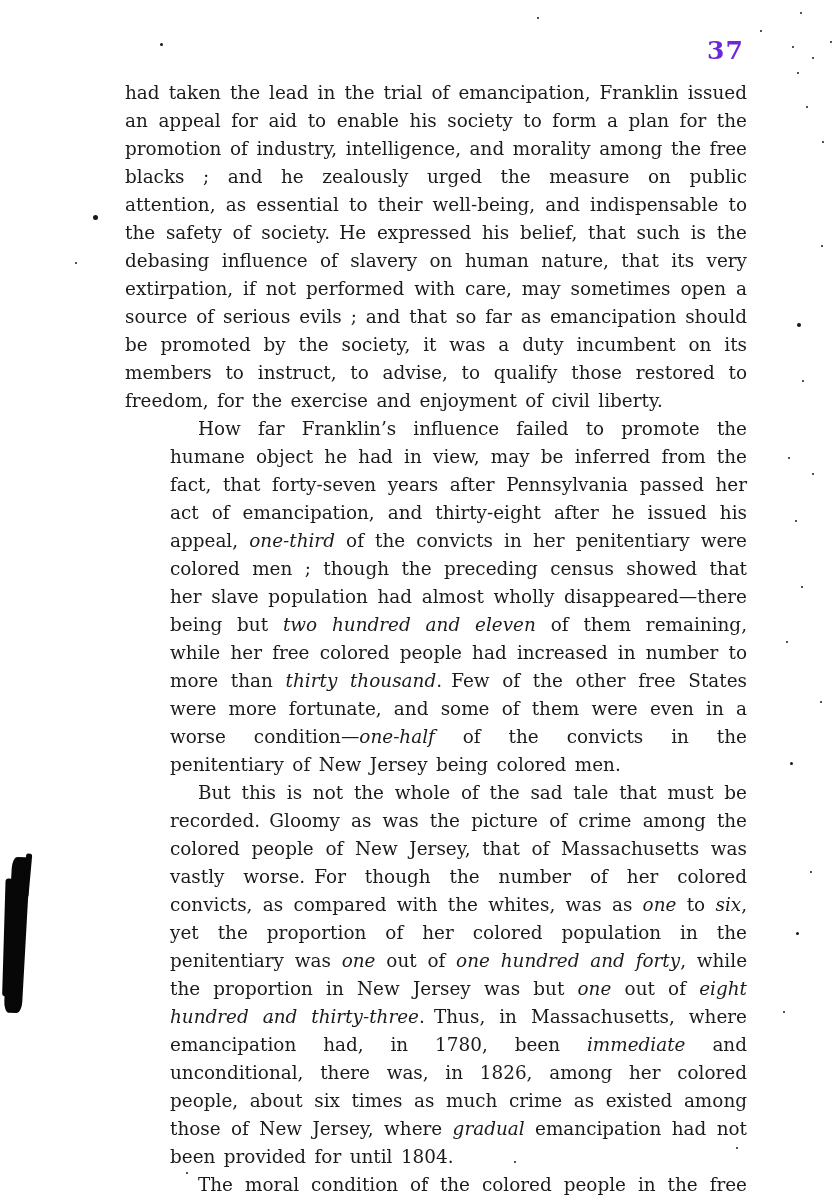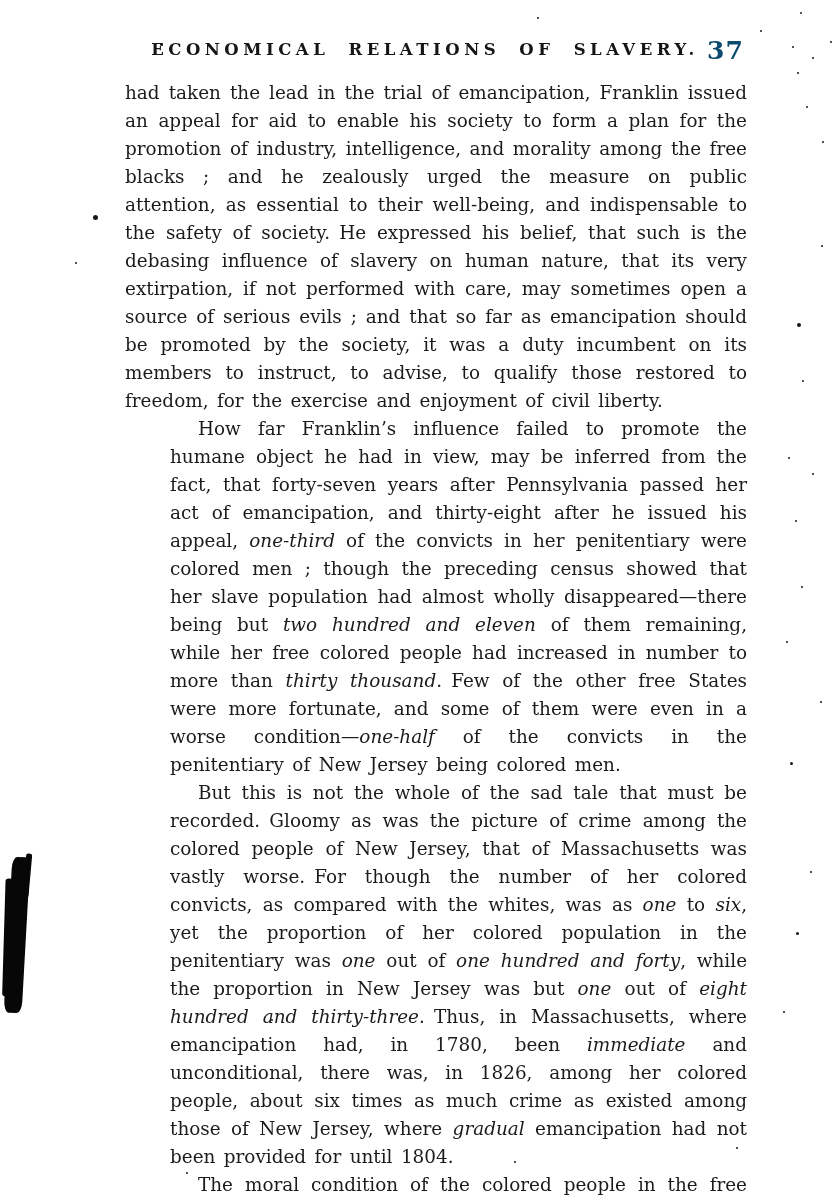--- a/index.html
+++ b/index.html
@@ -32,21 +32,21 @@
     white-space: nowrap;
     color: #151515;
   }
   .page-num {
     position: absolute;
     top: 36px;
     left: 707px;
     font-size: 25px;
     font-weight: bold;
     letter-spacing: 1px;
-    color: #0c4a6e;
+    color: #6d28d9;
   }
   .body-text {
     position: absolute;
     top: 79px;
     left: 125px;
     width: 622px;
     text-align: justify;
     font-size: 18.4px;
     line-height: 28px;
     word-spacing: 0.14em;
@@ -96,23 +96,20 @@
     position: absolute;
     background: #181818;
     border-radius: 50%;
   }
 </style>
 </head>
 <body>
 
 <div class="page">
 
-  <div class="running-head">
-    <div class="head-title">ECONOMICAL RELATIONS OF SLAVERY.</div>
-  </div>
 
   <div class="page-num">37</div>
 
   <div class="body-text">
       <p><span>had taken the lead in the trial of emancipation, Franklin issued an appeal for aid to enable his society to form a plan for the promotion of industry, intelligence, and morality among the free blacks&nbsp;; and he zealously urged the measure on public attention, as essential to their well-being, and indispensable to the safety of society. He expressed his belief, that such is the debasing influence of slavery on human nature, that its very extirpation, if not performed with care, may sometimes open a source of serious evils&nbsp;; and that so far as emancipation should be promoted by the society, it was a duty incumbent on its members to instruct, to advise, to qualify those restored to freedom, for the exercise and enjoyment of civil liberty.</span></p>
       <p class="indent"><span>How far Franklin’s influence failed to promote the humane object he had in view, may be inferred from the fact, that forty-seven years after Pennsylvania passed her act of emancipation, and thirty-eight after he issued his appeal, </span><span class="it">one-third</span><span> of the convicts in her penitentiary were colored men&nbsp;; though the preceding census showed that her slave population had almost wholly disappeared—there being but </span><span class="it">two hundred and eleven</span><span> of them remaining, while her free colored people had increased in number to more than </span><span class="it">thirty thousand</span><span>. Few of the other free States were more fortunate, and some of them were even in a worse condition—</span><span class="it">one-half</span><span> of the convicts in the penitentiary of New Jersey being colored men.</span></p>
       <p class="indent"><span>But this is not the whole of the sad tale that must be recorded. Gloomy as was the picture of crime among the colored people of New Jersey, that of Massachusetts was vastly worse. For though the number of her colored convicts, as compared with the whites, was as </span><span class="it">one</span><span> to </span><span class="it">six</span><span>, yet the proportion of her colored population in the penitentiary was </span><span class="it">one</span><span> out of </span><span class="it">one hundred and forty</span><span>, while the proportion in New Jersey was but </span><span class="it">one</span><span> out of </span><span class="it">eight hundred and thirty-three</span><span>. Thus, in Massachusetts, where emancipation had, in 1780, been </span><span class="it">immediate</span><span> and unconditional, there was, in 1826, among her colored people, about six times as much crime as existed among those of New Jersey, where </span><span class="it">gradual</span><span> emancipation had not been provided for until 1804.</span></p>
       <p class="indent"><span>The moral condition of the colored people in the free States, generally, at the period we are considering, may be understood more clearly from the opinions expressed, at the time, by the </span><span class="bi">Boston Prison Discipline Society.</span><span> This benevolent emancipation</span></p>
     </div>
 

